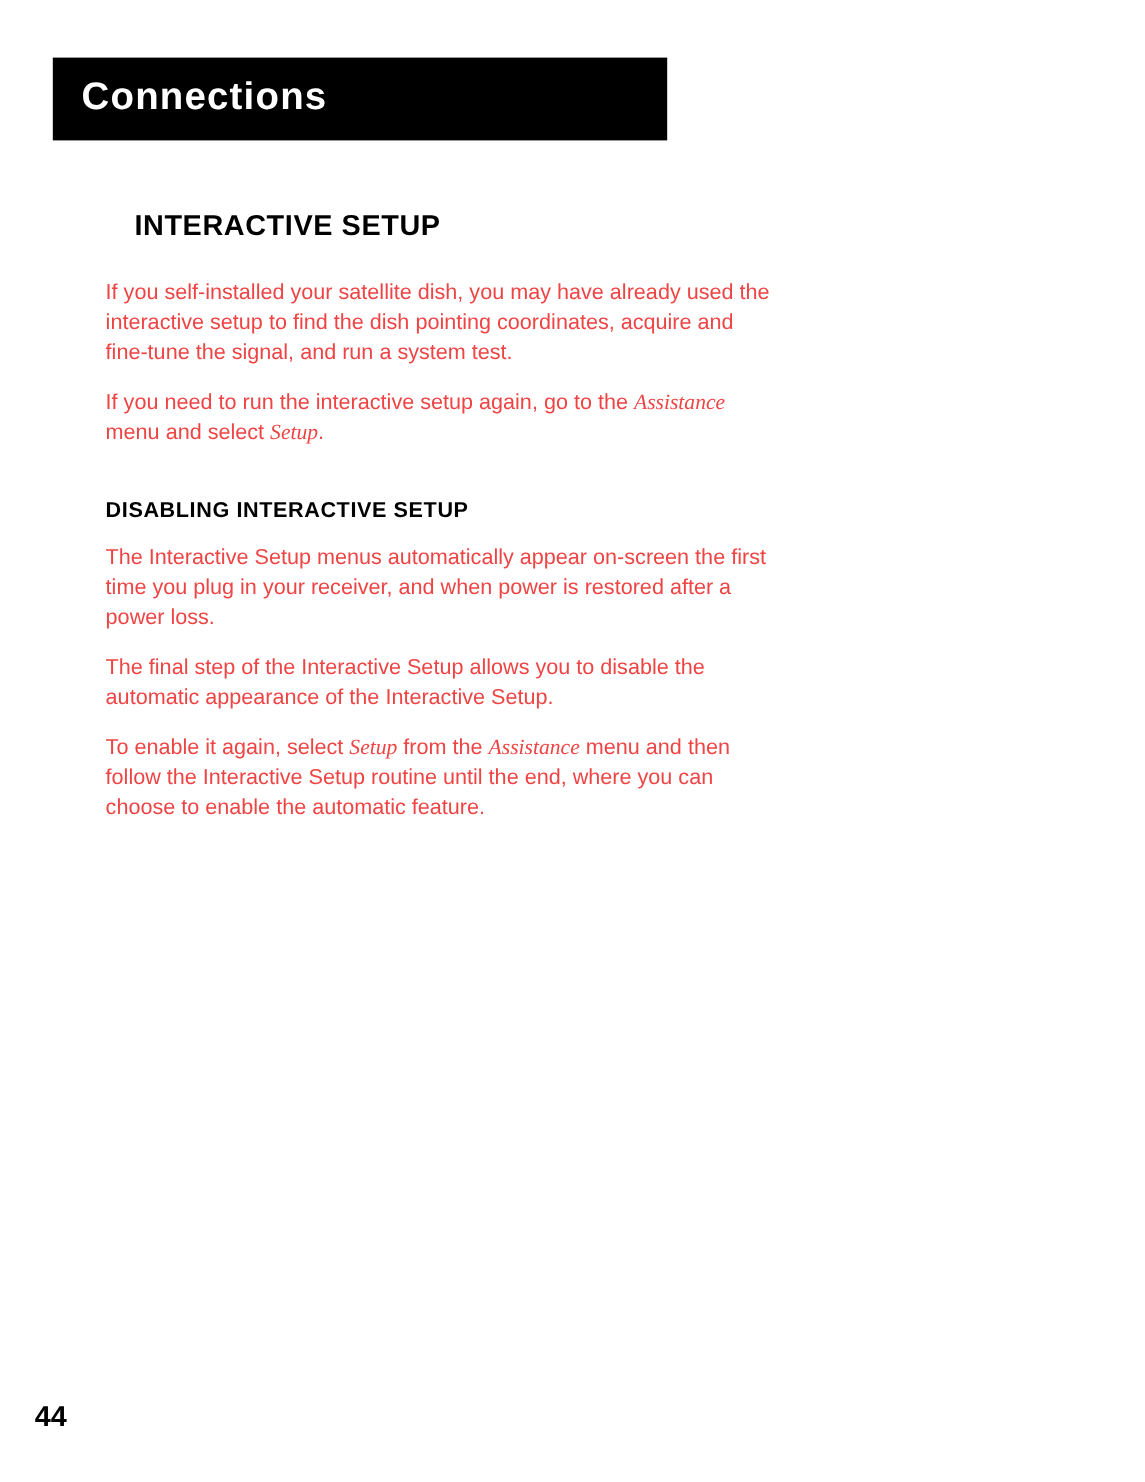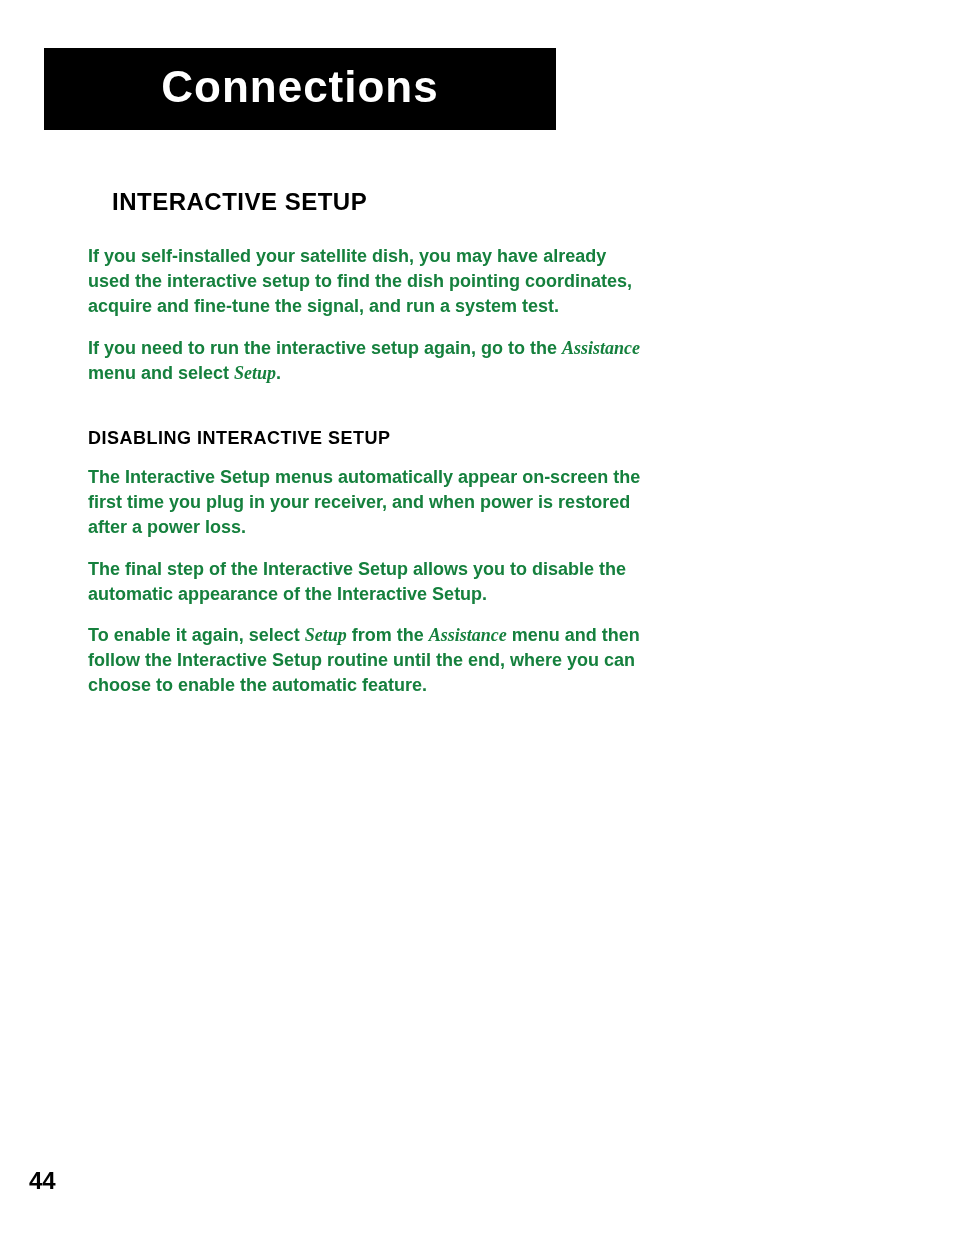--- a/index.html
+++ b/index.html
@@ -21,26 +21,25 @@
       height: 100%;
     }
     .chapter-banner {
       background: #000000;
       color: #ffffff;
       padding: 14px 24px 18px 24px;
       margin-left: 44px;
       width: 512px;
     }
     .chapter-title {
-      font-size: 44px;
+      font-size: 32px;
       font-weight: 700;
       letter-spacing: 1px;
       font-family: "Optima", "Candara", "Segoe UI", sans-serif;
       text-transform: capitalize;
-      text-align: center;
     }
     .content {
       margin-left: 88px;
       margin-top: 58px;
       width: 560px;
     }
     .section-heading {
       font-size: 24px;
       font-weight: 700;
       letter-spacing: 0.5px;
@@ -55,22 +54,21 @@
       letter-spacing: 0.5px;
       margin-top: 42px;
       margin-bottom: 16px;
       font-family: "Optima", "Candara", "Segoe UI", sans-serif;
       text-transform: uppercase;
     }
     p {
       font-size: 18px;
       line-height: 1.4;
       margin-bottom: 16px;
-      color: #15803d;
-      font-weight: bold;
+      color: #ef4444;
     }
     .italic {
       font-style: italic;
       font-family: "Palatino Linotype", "Book Antiqua", Georgia, serif;
     }
     .page-number {
       position: absolute;
       bottom: 40px;
       left: 29px;
       font-size: 24px;

